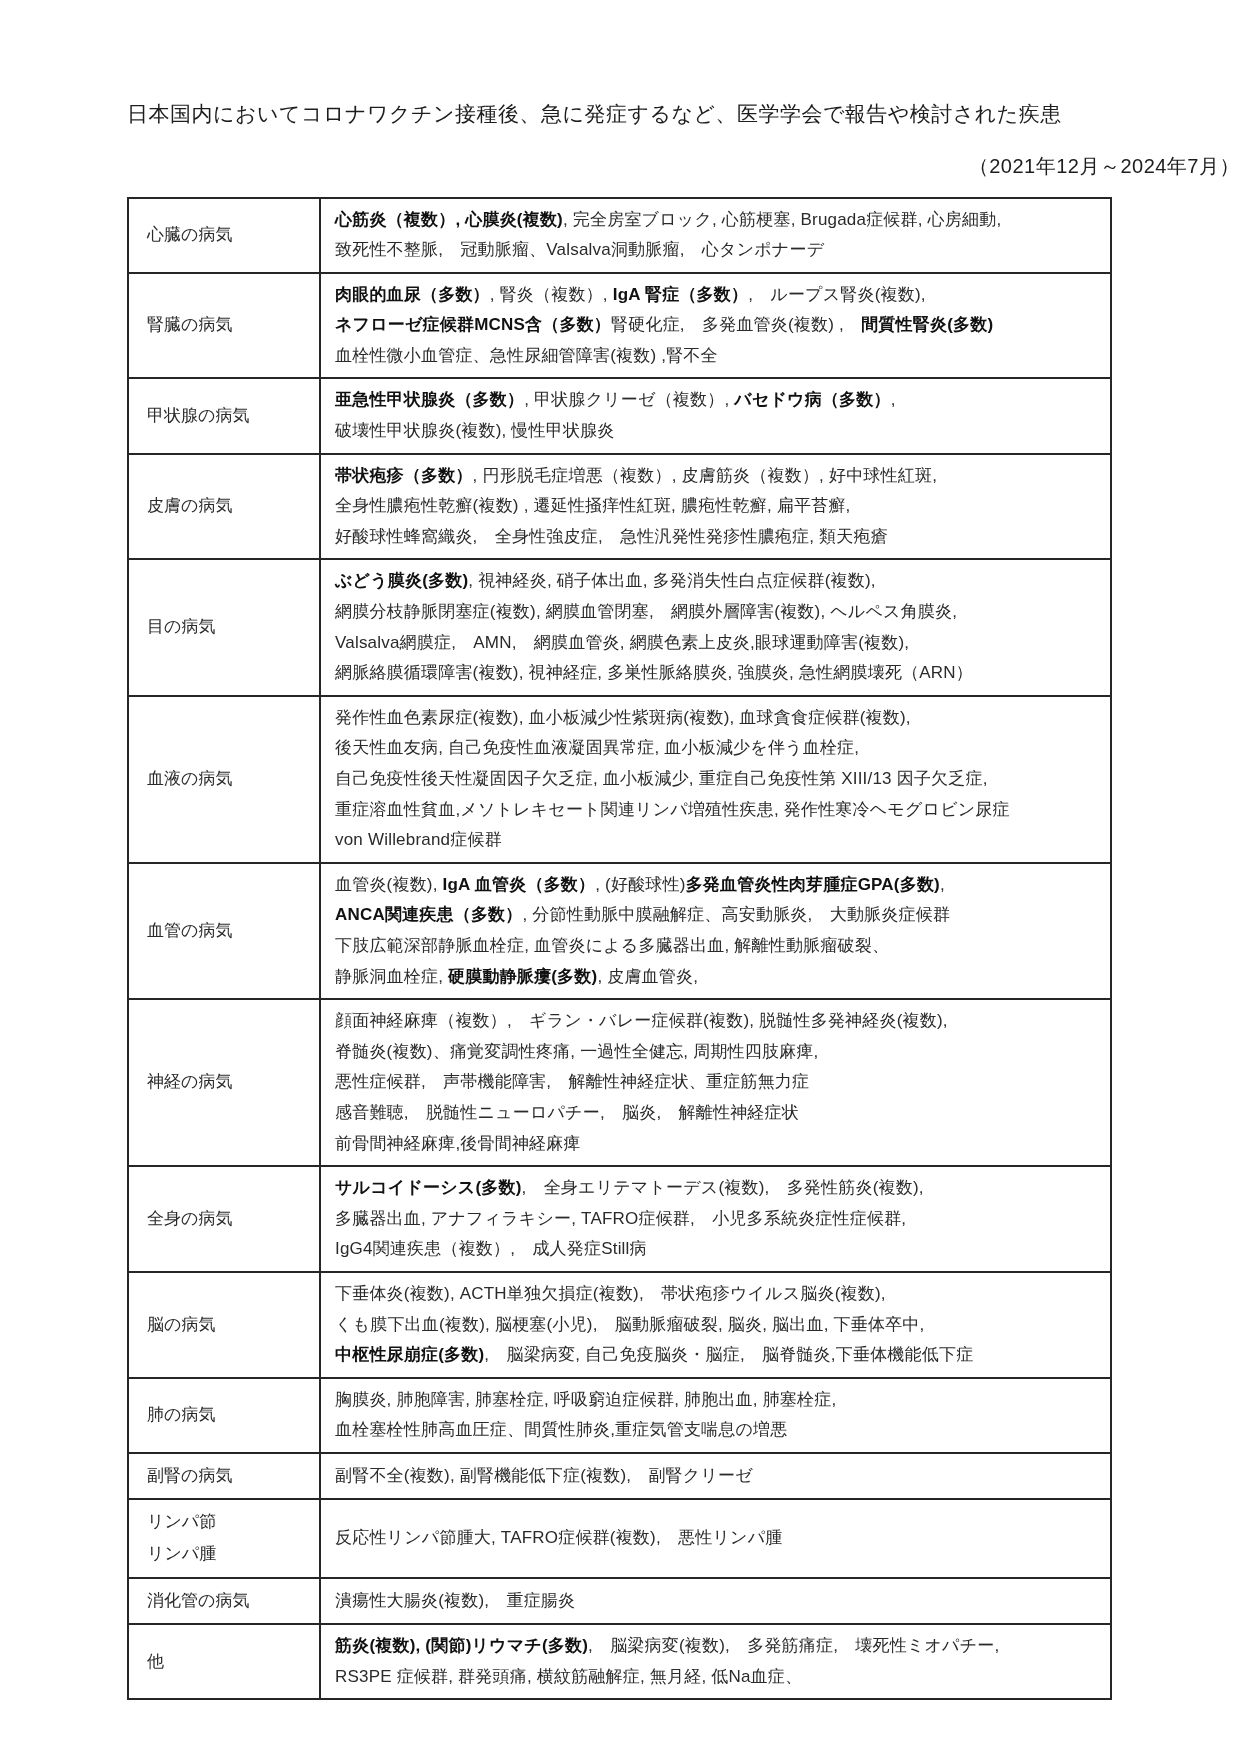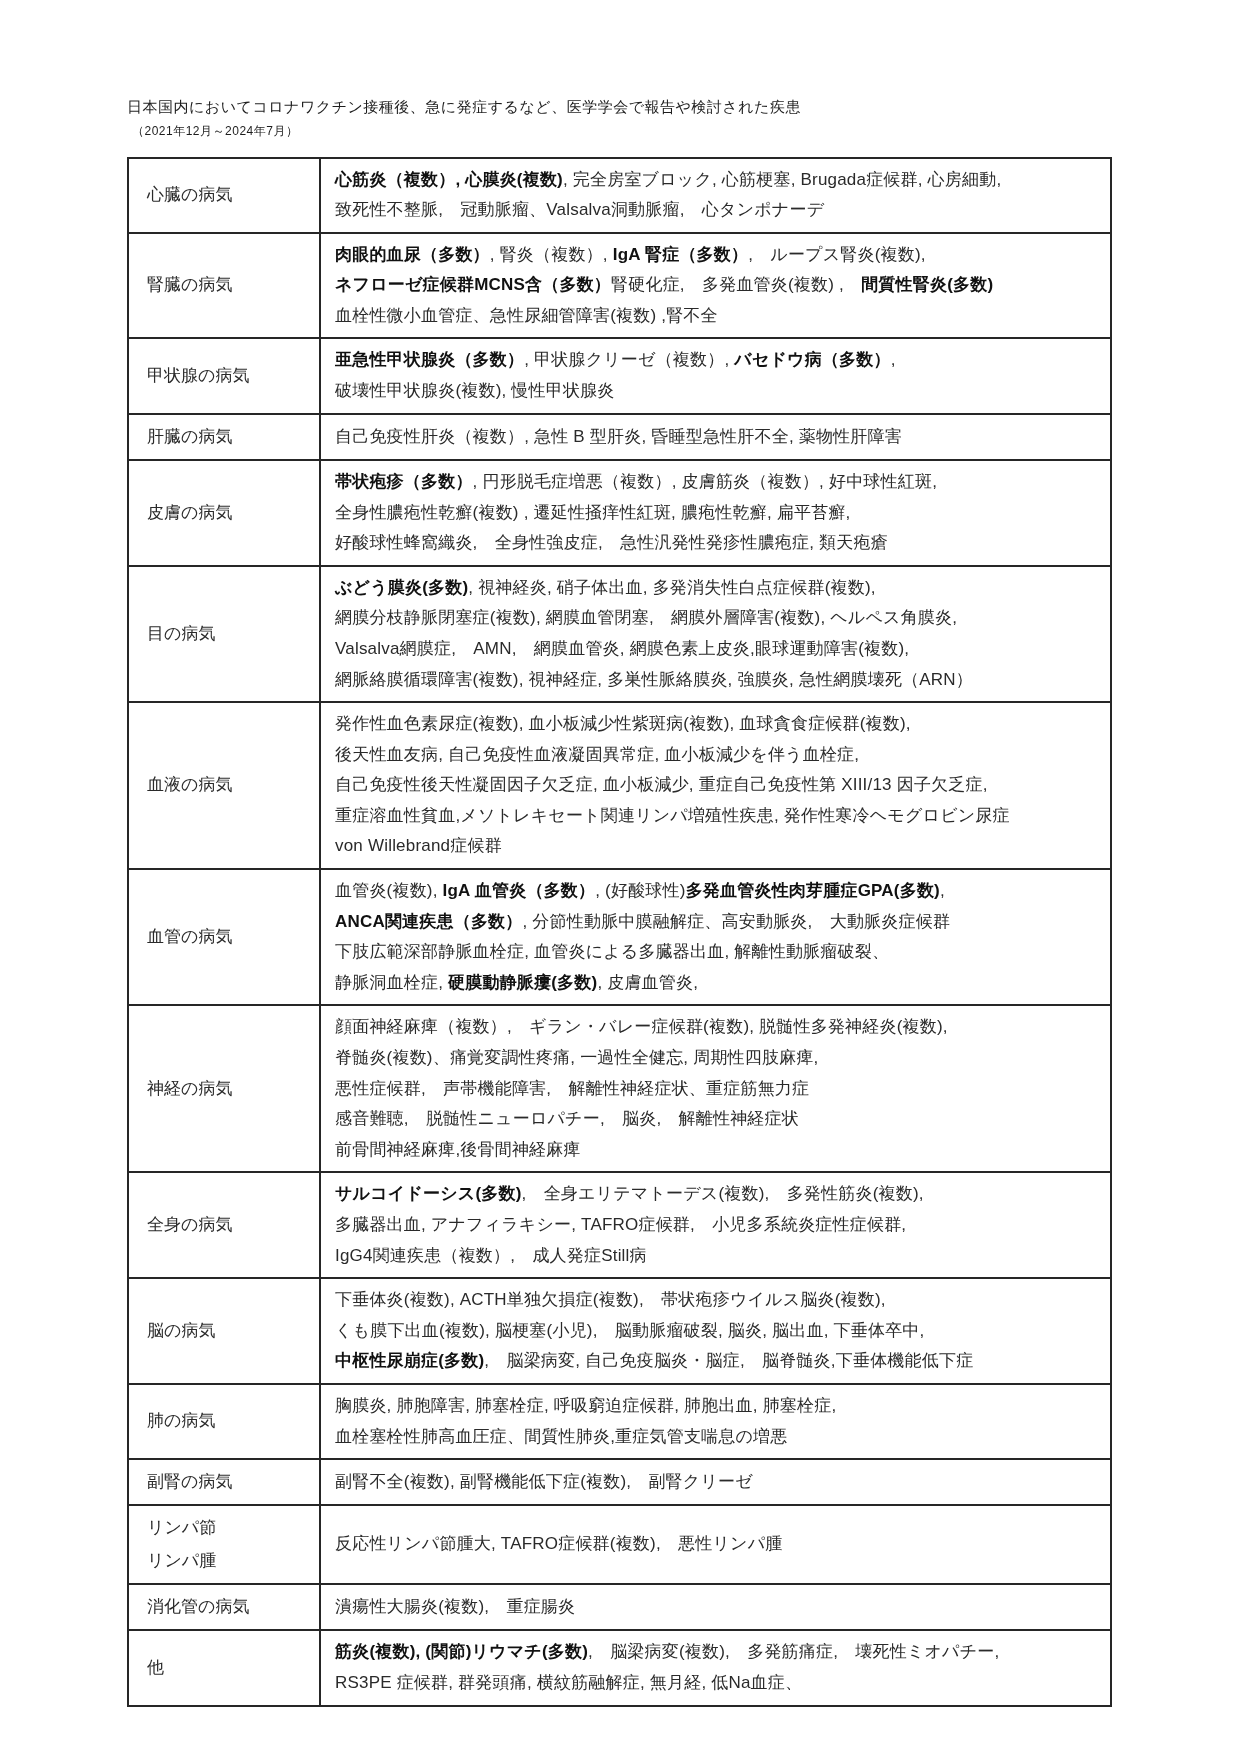--- a/index.html
+++ b/index.html
@@ -11,32 +11,32 @@
     width: 1240px;
     height: 1754px;
     overflow: hidden;
     font-family: "Liberation Sans", "DejaVu Sans", sans-serif;
     color: #1f1f1f;
   }
   .page {
     padding: 98px 0 0 127px;
   }
   .doc-title {
-    font-size: 15px;
+    font-size: 21px;
     letter-spacing: 0.5px;
     line-height: 1.5;
     color: #1d1d1d;
-    font-family: Liberation Mono, monospace;
   }
   .doc-subtitle {
-    font-size: 12px;
+    font-size: 20px;
     letter-spacing: 0.5px;
-    margin-top: 2px;
+    margin-top: 23px;
     padding-left: 5px;
     color: #1d1d1d;
+    text-align: right;
   }
   table.disease-table {
     margin-top: 17px;
     border-collapse: collapse;
     width: 985px;
     table-layout: fixed;
   }
   table.disease-table td {
     border: 2px solid #262626;
     vertical-align: middle;
@@ -84,26 +84,20 @@
             <div class="line"><span class="b">肉眼的血尿（多数）</span><span>, 腎炎（複数）, </span><span class="b">IgA 腎症（多数）</span><span>,　ループス腎炎(複数),</span></div>
             <div class="line"><span class="b">ネフローゼ症候群MCNS含（多数）</span><span>腎硬化症,　多発血管炎(複数) ,　</span><span class="b">間質性腎炎(多数)</span></div>
             <div class="line"><span>血栓性微小血管症、急性尿細管障害(複数) ,腎不全</span></div>
           </td>
         </tr>
         <tr>
           <td class="cat">甲状腺の病気</td>
           <td class="content">
             <div class="line"><span class="b">亜急性甲状腺炎（多数）</span><span>, 甲状腺クリーゼ（複数）, </span><span class="b">バセドウ病（多数）</span><span>,</span></div>
             <div class="line"><span>破壊性甲状腺炎(複数), 慢性甲状腺炎</span></div>
-          </td>
-        </tr>
-        <tr>
-          <td class="cat">肝臓の病気</td>
-          <td class="content">
-            <div class="line"><span>自己免疫性肝炎（複数）, 急性 B 型肝炎, 昏睡型急性肝不全, 薬物性肝障害</span></div>
           </td>
         </tr>
         <tr>
           <td class="cat">皮膚の病気</td>
           <td class="content">
             <div class="line"><span class="b">帯状疱疹（多数）</span><span>, 円形脱毛症増悪（複数）, 皮膚筋炎（複数）, 好中球性紅斑,</span></div>
             <div class="line"><span>全身性膿疱性乾癬(複数) , 遷延性掻痒性紅斑, 膿疱性乾癬, 扁平苔癬,</span></div>
             <div class="line"><span>好酸球性蜂窩織炎,　全身性強皮症,　急性汎発性発疹性膿疱症, 類天疱瘡</span></div>
           </td>
         </tr>

